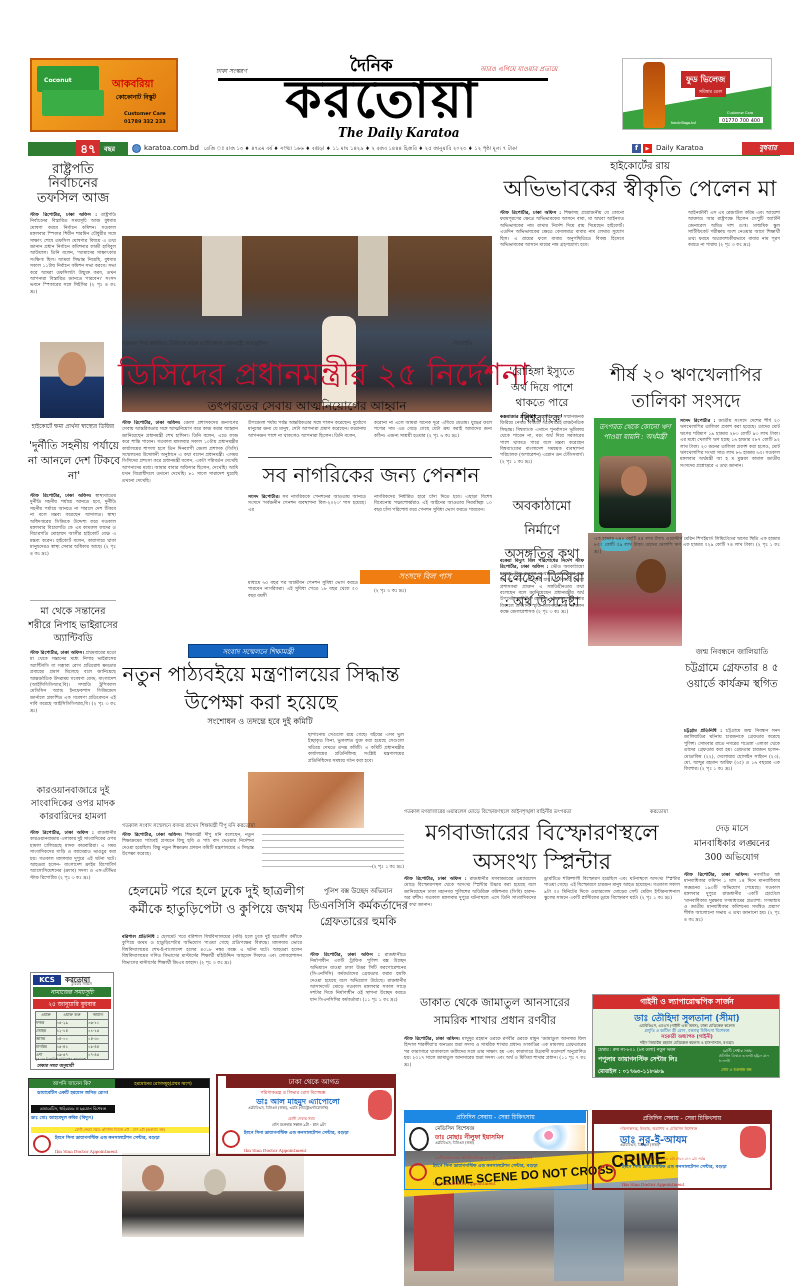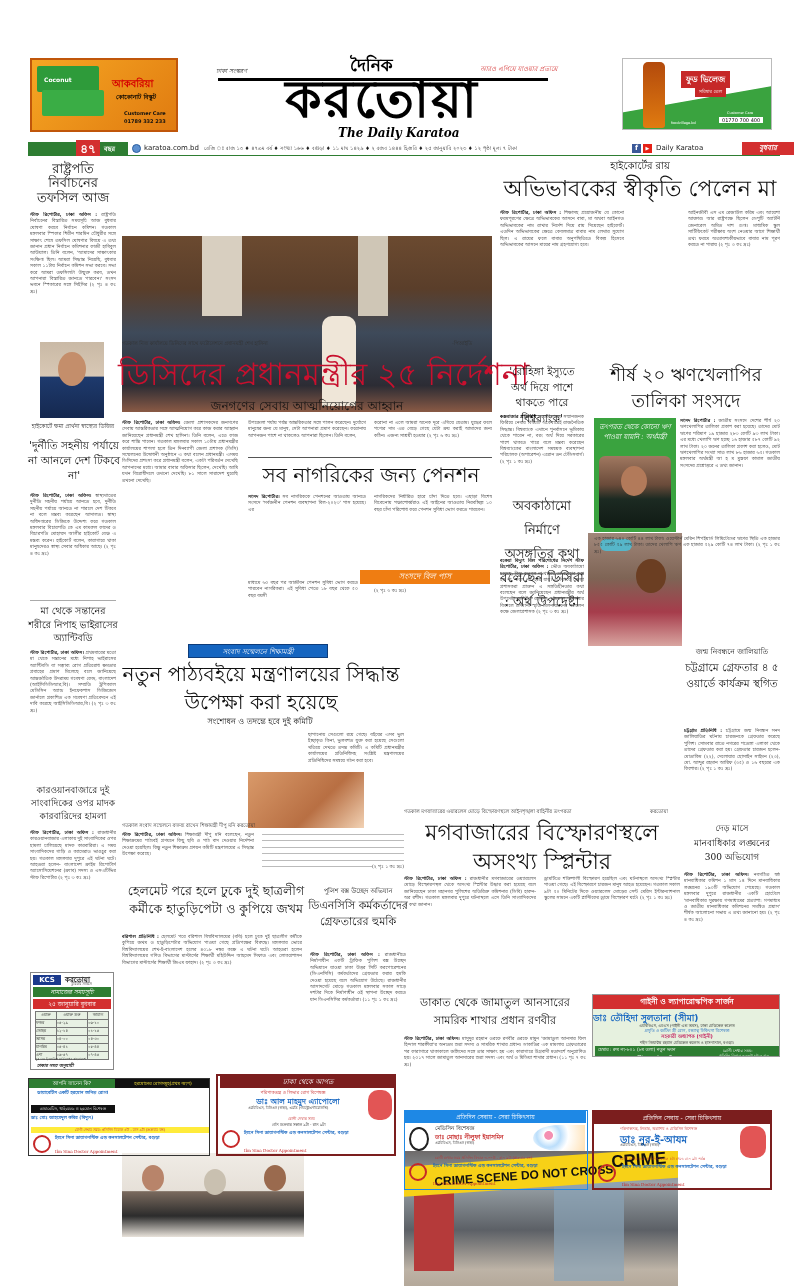--- a/index.html
+++ b/index.html
@@ -133,21 +133,21 @@
 
 <div class="abs photo" style="left:122px;top:160px;width:370px;height:176px;background:linear-gradient(#6b4a30 0%,#5a3e2a 30%,#3e4a5a 55%,#2c2c34 85%,#8a5a45 100%);">
   <div class="abs" style="left:80px;top:0;width:40px;height:80px;background:#d8cfc0;"></div>
   <div class="abs" style="left:236px;top:0;width:30px;height:80px;background:#cfc6b6;"></div>
   <div class="abs" style="left:200px;top:80px;width:34px;height:90px;background:#efe6d8;border-radius:10px 10px 0 0;"></div>
 </div>
 <div class="abs cap" style="left:122px;top:340px;">গতকাল নিজ কার্যালয়ে ডিসিদের সাথে ফটোসেশনে প্রধানমন্ত্রী শেখ হাসিনা</div>
 <div class="abs cap" style="left:452px;top:340px;">-পিআইডি</div>
 
 <div class="abs hl" style="left:118px;top:354px;width:380px;font-size:31px;color:#c8102e;line-height:40px;white-space:nowrap;">ডিসিদের প্রধানমন্ত্রীর ২৫ নির্দেশনা</div>
-<div class="abs hl" style="left:122px;top:400px;width:370px;font-size:12px;">জনগণের সেবায় আত্মনিয়োগের আহ্বান</div>
+<div class="abs hl" style="left:122px;top:400px;width:370px;font-size:12px;">তৎপরতের সেবায় আত্মনিয়োগের আহ্বান</div>
 <div class="abs body" style="left:122px;top:420px;width:116px;height:182px;">
   <span class="by">স্টাফ রিপোর্টার, ঢাকা অফিস।</span>
   <span>জেলা প্রশাসকদের জনগণের সেবায় আন্তরিকতার সঙ্গে আত্মনিয়োগ করে কাজ করার আহ্বান জানিয়েছেন প্রধানমন্ত্রী শেখ হাসিনা। তিনি বলেন, এতে কাজ করে শান্তি পাবেন। গতকাল মঙ্গলবার সকাল ১০টায় প্রধানমন্ত্রীর কার্যালয়ের শাপলা হলে তিন দিনব্যাপী জেলা প্রশাসক (ডিসি) সম্মেলনের উদ্বোধনী অনুষ্ঠানে এ কথা বলেন প্রধানমন্ত্রী। এসময় ডিসিদের প্রশংসা করে প্রধানমন্ত্রী বলেন, একটা পরিবর্তন দেখেছি আপনাদের মধ্যে। আমার বাবার অফিসার ছিলেন, দেখেছি। আমি যখন বিরোধীদলে তখনো দেখেছি। ৮১ সালে সারাদেশ ঘুরেছি তখনো দেখেছি।</span>
 </div>
 <div class="abs body" style="left:248px;top:420px;width:118px;height:34px;">উপজেলা পর্যায় পর্যন্ত আন্তরিকতার সঙ্গে পালন করেছেন। দুর্যোগে মানুষের জন্য যে মানুষ, সেটা আপনারা প্রমাণ করেছেন। করোনায় আপনজন পাশে না থাকলেও আপনারা ছিলেন। তিনি বলেন,</div>
 <div class="abs body" style="left:374px;top:420px;width:118px;height:34px;"><span>করোনা না এলে আমরা অনেক দূরে এগিয়ে যেতাম। যুদ্ধের ফলে পণ্যের দাম এত বেড়ে গেছে যেটা ক্রয় করাই আমাদের জন্য কঠিন। এজন্য সাশ্রয়ী হওয়ার</span> <span>(২ পৃঃ ৬ কঃ দ্রঃ)</span></div>
 <div class="abs" style="left:248px;top:457px;width:244px;height:1px;background:#555;"></div>
 
 <div class="abs hl" style="left:246px;top:460px;width:250px;font-size:20px;line-height:30px;">সব নাগরিকের জন্য পেনশন</div>
 <div class="abs body" style="left:248px;top:494px;width:118px;height:22px;">
@@ -266,23 +266,23 @@
   <span>(১১ পৃঃ ১ কঃ দ্রঃ)</span>
 </div>
 
 <div class="abs hl" style="left:402px;top:994px;width:186px;font-size:11px;line-height:18px;">ডাকাত থেকে জামাতুল আনসারের সামরিক শাখার প্রধান রণবীর</div>
 <div class="abs body" style="left:404px;top:1036px;width:182px;height:44px;">
   <span class="by">স্টাফ রিপোর্টার, ঢাকা অফিস।</span>
   <span>মাসুদুর রহমান ওরফে রণবীর ওরফে মামুন 'জামাতুল আনসার ফিল হিন্দাল শারক্বীয়া'র অন্যতম শুরা সদস্য ও সামরিক শাখার প্রধান। ডাকাতির এক মামলায় গ্রেফতারের পর কারাগারে থাকাকালে জঙ্গিদের সঙ্গে তার সাক্ষাৎ হয় এবং কারাগারে উগ্রবাদী মতাদর্শে অনুপ্রাণিত হয়। ২০১৭ সালে জামাতুল আনসারের শুরা সদস্য এবং অর্থ ও মিডিয়া শাখার প্রধান।</span>
   <span>(১১ পৃঃ ৭ কঃ দ্রঃ)</span>
 </div>
 
-<div class="abs ad" style="left:592px;top:994px;width:188px;height:63px;background:#e6f1df;">
+<div class="abs ad" style="left:592px;top:994px;width:188px;height:84px;background:#e6f1df;">
   <div class="abs" style="left:0;top:0;width:188px;height:14px;background:#d32f2f;color:#fff;font-size:7.5px;font-weight:bold;text-align:center;line-height:14px;">গাইনী ও ল্যাপারোস্কপিক সার্জন</div>
-  <div class="abs" style="left:0;top:16px;width:188px;text-align:left;font-size:9px;font-weight:bold;color:#1565c0;">ডাঃ তৌহিদা সুলতানা (সীমা)</div>
+  <div class="abs" style="left:0;top:16px;width:188px;text-align:center;font-size:9px;font-weight:bold;color:#1565c0;">ডাঃ তৌহিদা সুলতানা (সীমা)</div>
   <div class="abs" style="left:0;top:28px;width:188px;text-align:center;font-size:3.8px;">এমবিবিএস, এমএস (গাইনী এন্ড অবস), ঢাকা মেডিকেল কলেজ</div>
   <div class="abs" style="left:0;top:33px;width:188px;text-align:center;font-size:4.2px;color:#1565c0;">প্রসূতি ও জটিল স্ত্রী রোগ, বন্ধ্যাত্ব চিকিৎসা বিশেষজ্ঞ</div>
   <div class="abs" style="left:0;top:38px;width:188px;text-align:center;font-size:5px;color:#c2185b;font-weight:bold;">সহকারী অধ্যাপক (গাইনী)</div>
   <div class="abs" style="left:0;top:45px;width:188px;text-align:center;font-size:3.8px;">শহীদ জিয়াউর রহমান মেডিকেল কলেজ ও হাসপাতাল, বগুড়া।</div>
   <div class="abs" style="left:2px;top:51px;width:184px;height:31px;background:#2e7d32;color:#fff;">
     <div class="abs" style="left:3px;top:1px;font-size:4.5px;">চেম্বার : রুম নং-৮০১ (৮ম তলা) নতুন ভবন</div>
     <div class="abs" style="left:3px;top:8px;font-size:6px;font-weight:bold;">পপুলার ডায়াগনস্টিক সেন্টার লিঃ</div>
     <div class="abs" style="left:3px;top:22px;font-size:5.5px;font-weight:bold;">মোবাইল : ০১৭৬৩-১১৮৬৮৯</div>
     <div class="abs" style="left:128px;top:2px;font-size:4px;">রোগী দেখার সময়:</div>
     <div class="abs" style="left:124px;top:8px;width:58px;font-size:3.6px;line-height:5px;">প্রতিদিন বিকাল ৩.৩০টা হইতে রাত ৮.৩০টা</div>
@@ -297,21 +297,21 @@
   <div class="abs body" style="left:88px;top:11px;width:92px;height:36px;"></div>
   <div class="abs" style="left:2px;top:26px;width:84px;height:8px;background:#111;color:#fff;font-size:4px;text-align:center;line-height:8px;">ডায়াবেটিস, থাইরয়েড ও হরমোন বিশেষজ্ঞ</div>
   <div class="abs" style="left:2px;top:36px;width:84px;font-size:4.5px;color:#1565c0;font-weight:bold;">ডাঃ মোঃ আহমেদুল কবির (বিদ্যুৎ)</div>
   <div class="abs" style="left:2px;top:48px;width:178px;height:6px;background:#ffeb3b;font-size:3.5px;color:#c62828;text-align:center;line-height:6px;">রোগী দেখার সময়: প্রতিদিন বিকাল ৪টা - রাত ৯টা (শুক্রবার বন্ধ)</div>
   <div class="abs" style="left:4px;top:56px;width:18px;height:18px;border-radius:50%;border:2px solid #c62828;"></div>
   <div class="abs" style="left:26px;top:56px;font-size:4.5px;color:#1565c0;font-weight:bold;">ইবনে সিনা ডায়াগনস্টিক এন্ড কনসালটেশন সেন্টার, বগুড়া</div>
   <div class="abs" style="left:26px;top:70px;font-size:4.2px;color:#c62828;font-family:'DejaVu Serif',serif;">Ibn Sina Doctor Appointment</div>
 </div>
 
 <div class="abs ad" style="left:216px;top:1074px;width:180px;height:82px;border:2px solid #7b1e1e;">
-  <div class="abs" style="left:2px;top:0;width:176px;height:12px;background:#7b1e1e;color:#fff;font-size:7px;text-align:center;line-height:12px;font-style:italic;">ঢাকা থেকে আগত</div>
+  <div class="abs" style="left:8px;top:0;width:176px;height:12px;background:#7b1e1e;color:#fff;font-size:7px;text-align:center;line-height:12px;">ঢাকা থেকে আগত</div>
   <div class="abs" style="left:0;top:14px;width:150px;text-align:center;font-size:4.5px;color:#c62828;">পরিপাকতন্ত্র ও লিভার রোগ বিশেষজ্ঞ</div>
   <div class="abs" style="left:0;top:20px;width:160px;text-align:center;font-size:7.5px;color:#1565c0;font-weight:bold;">ডাঃ আল মাহমুদ এ্যাপোলো</div>
   <div class="abs" style="left:30px;top:30px;width:120px;font-size:3.5px;">এমবিবিএস, বিসিএস (স্বাস্থ্য), এমডি (গ্যাস্ট্রোএন্টারোলজি)</div>
   <div class="abs" style="left:150px;top:14px;width:24px;height:30px;background:#e25555;border-radius:10px;"></div>
   <div class="abs" style="left:70px;top:40px;font-size:3.8px;color:#c62828;">রোগী দেখার সময়</div>
   <div class="abs" style="left:54px;top:46px;font-size:3.8px;">প্রতি শুক্রবার সকাল ৯টা - রাত ৯টা</div>
   <div class="abs" style="left:4px;top:54px;width:18px;height:18px;border-radius:50%;border:2px solid #c62828;"></div>
   <div class="abs" style="left:26px;top:54px;font-size:4.5px;color:#1565c0;font-weight:bold;">ইবনে সিনা ডায়াগনস্টিক এন্ড কনসালটেশন সেন্টার, বগুড়া</div>
   <div class="abs" style="left:26px;top:72px;font-size:4.2px;color:#c62828;font-family:'DejaVu Serif',serif;">Ibn Sina Doctor Appointment</div>
 </div>

